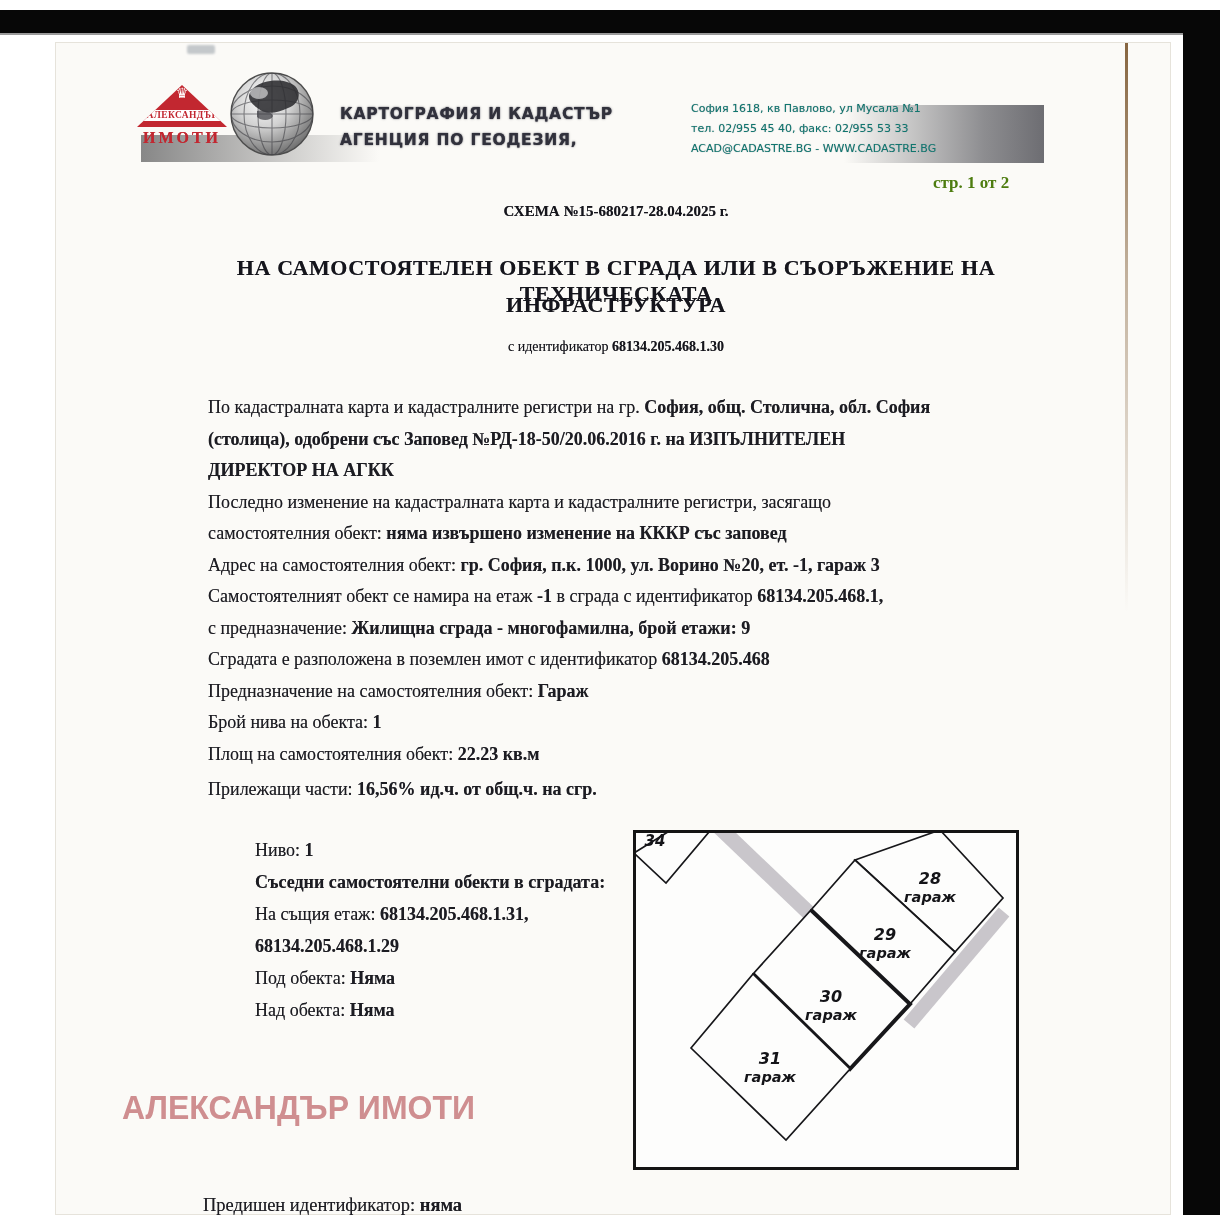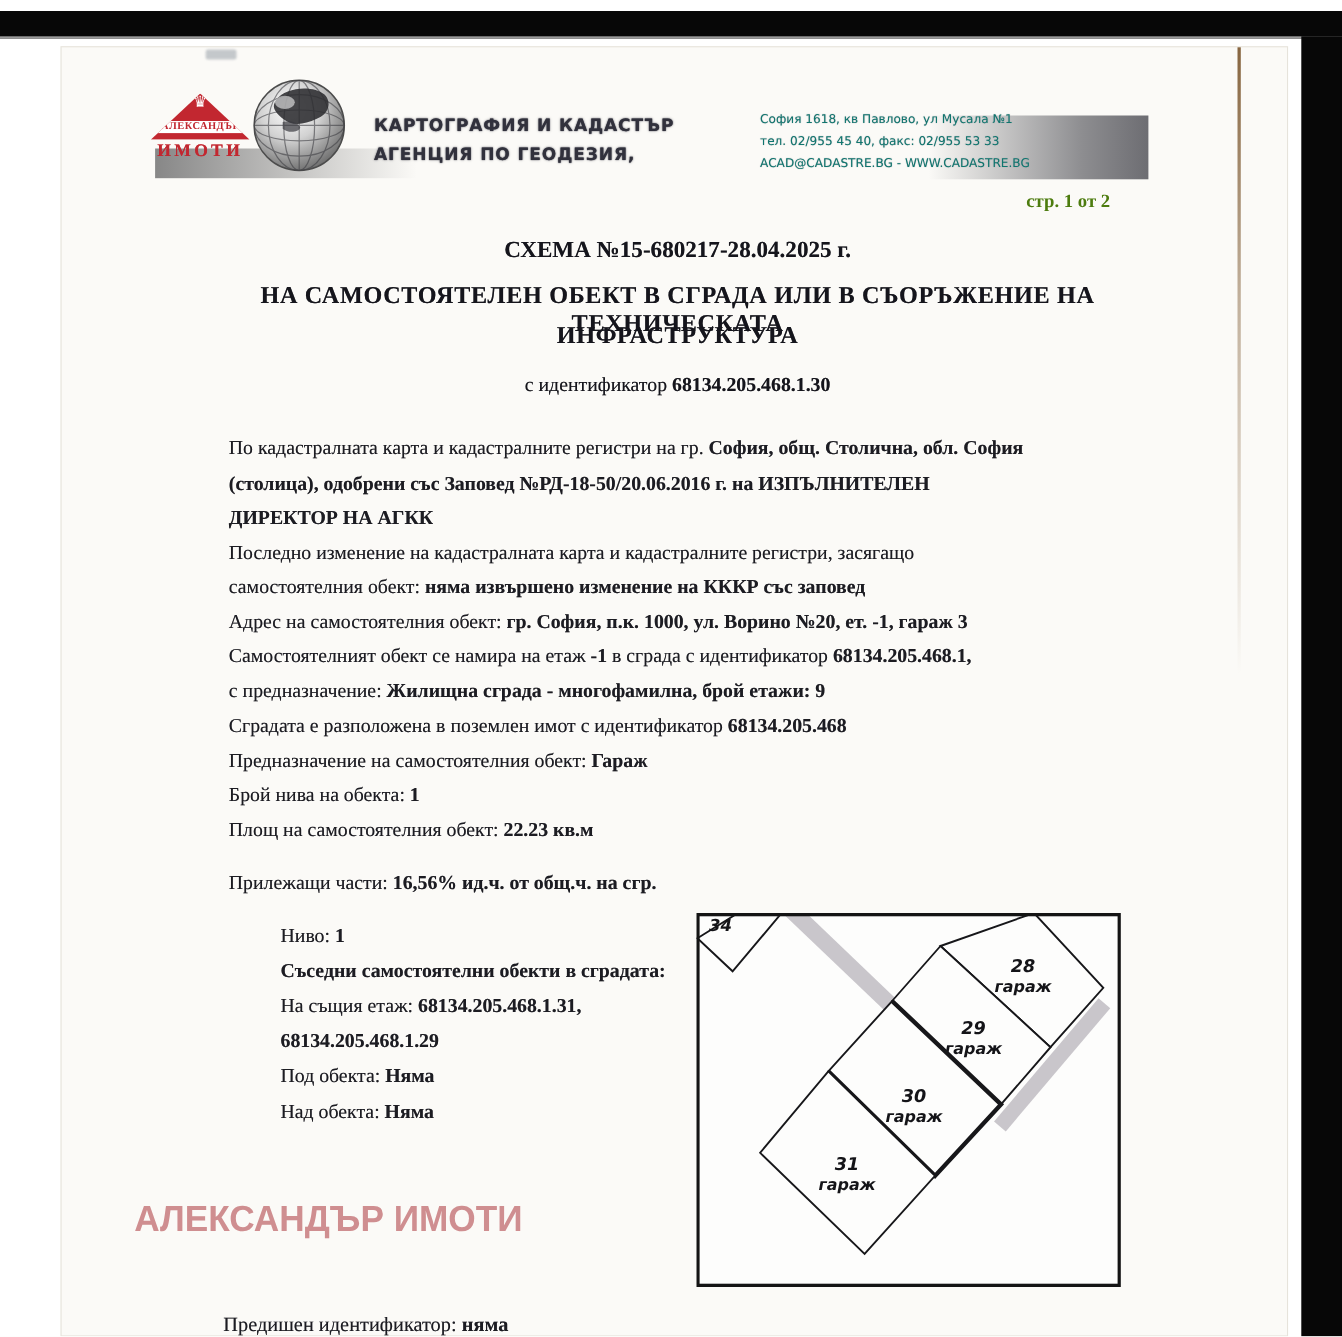--- a/index.html
+++ b/index.html
@@ -32,34 +32,34 @@
           font-weight:700;font-size:15.5px;line-height:26px;color:#31313c;letter-spacing:.8px;
           text-shadow:0 0 1px rgba(49,49,60,.9),0 0 2.5px rgba(49,49,60,.45);}
   .contacts{position:absolute;left:635px;top:56px;z-index:1;font-family:"DejaVu Sans",sans-serif;
             font-size:11px;line-height:20px;color:#0f766e;
             text-shadow:0 0 1px rgba(150,153,162,.9);}
   .gboxR{position:absolute;left:788px;top:62px;width:200px;height:58px;z-index:0;
          background:linear-gradient(to right,rgba(200,200,200,0),#8d8d90 70%,#6d6d72);}
   .pagenum{position:absolute;left:877px;top:130px;font-weight:700;font-size:17px;color:#4d7c0f;}
   
   .titles{position:absolute;left:110px;top:0;width:900px;text-align:center;color:#15151c;}
-  .t1{position:absolute;left:0;width:100%;top:172px;font-weight:700;font-size:21px;
+  .t1{position:absolute;left:0;width:100%;top:160px;font-weight:700;font-size:15px;
       text-shadow:0 0 .6px rgba(21,21,28,.6);font-family:Liberation Serif, serif;}
   .t2{position:absolute;left:0;width:100%;font-weight:700;font-size:22px;letter-spacing:.6px;
       text-shadow:0 0 .6px rgba(21,21,28,.6);}
-  .t3{position:absolute;left:0;width:100%;top:296px;font-size:18px;
+  .t3{position:absolute;left:0;width:100%;top:296px;font-size:14px;
       text-shadow:0 0 .5px rgba(21,21,28,.55);}
   
   .bodylines{position:absolute;left:152px;top:349px;width:900px;}
   .sidelines{position:absolute;left:152px;top:791px;width:520px;margin-left:47px;}
   .line{white-space:nowrap;font-size:18px;line-height:31.5px;color:#1c1c22;
         text-shadow:0 0 .5px rgba(25,25,34,.55);}
   .sidelines .line{line-height:32px;}
   .line .b, .t3 .b{font-weight:700;}
-  .line.gap{margin-top:17px;}
+  .line.gap{margin-top:4px;}
   
   .map{position:absolute;left:577px;top:787px;width:304px;height:340px;}
   .map svg{display:block;}
   
   .watermark{position:absolute;left:66px;top:1046px;font-family:"Liberation Sans","DejaVu Sans",sans-serif;
              font-weight:700;font-size:33px;color:#cf8e90;letter-spacing:0;transform:scaleX(.97);
              transform-origin:left center;}
   .footerline{position:absolute;left:147px;top:1147px;}
   .footerline .line{font-size:18.5px;}
 </style>

